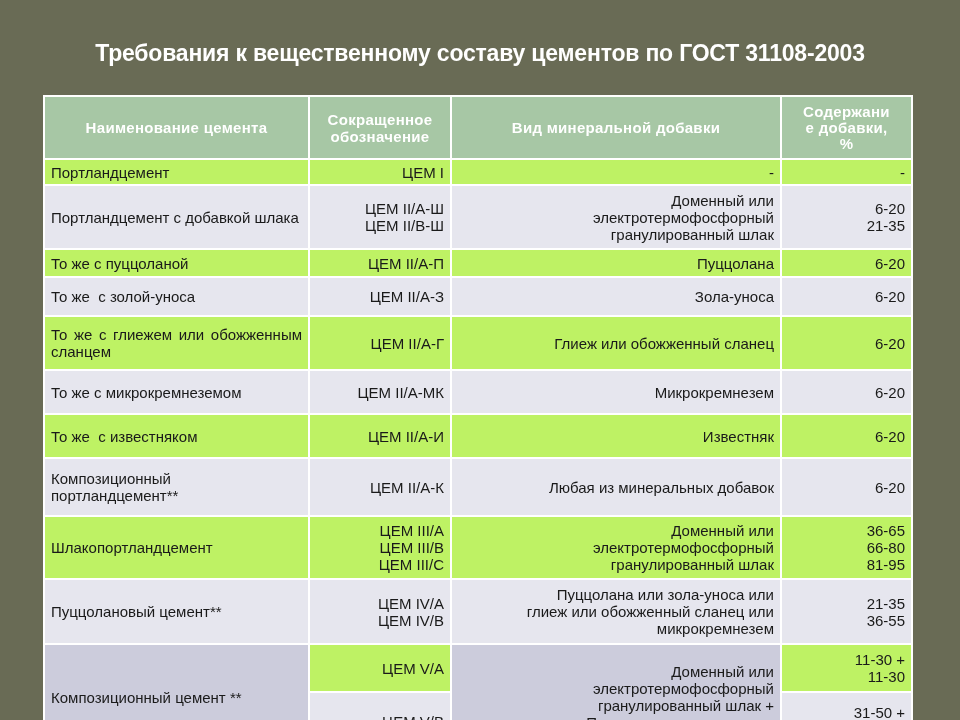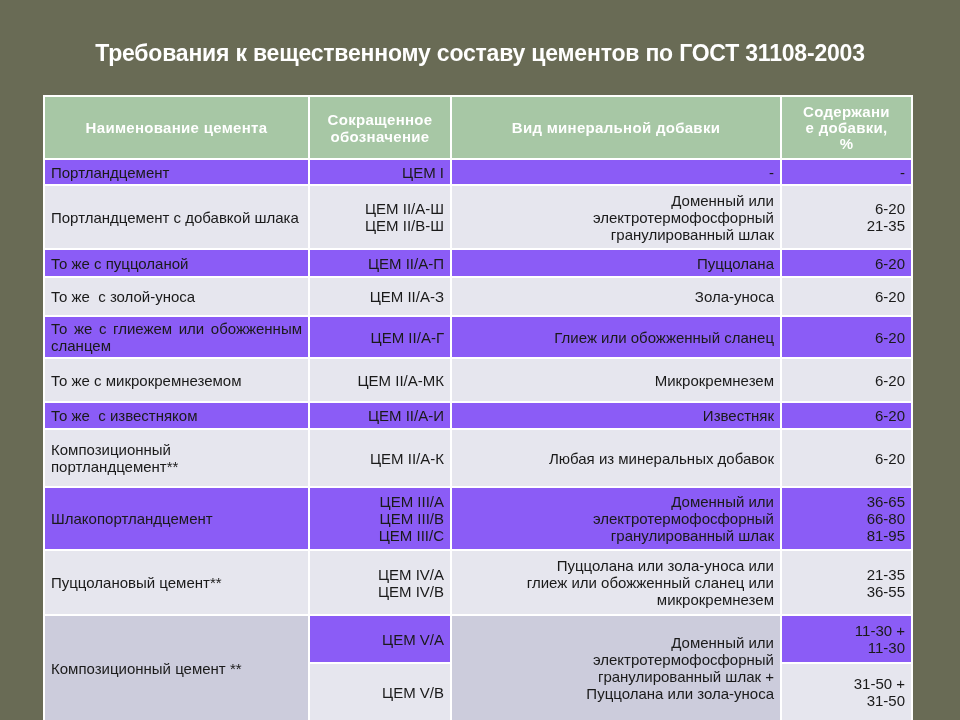--- a/index.html
+++ b/index.html
@@ -21,21 +21,21 @@
   td, th {
     border: 2px solid #ffffff;
     font-size: 15px; color: #1a1a1a;
     padding: 0 6px; line-height: 17px;
     vertical-align: middle;
   }
   th {
     background: #a7c7a5; color: #ffffff; font-weight: bold; font-size: 15px;
     letter-spacing: 0.3px;
   }
-  .dark td { background: #8b5cf6; }
+  .dark td { background: #bef264; }
   .light td { background: #e6e6ee; }
   td.c { text-align: right; }
   td.name { text-align: left; }
   td.just { text-align: justify; text-align-last: left; }
   .ml { white-space: pre-line; }
 </style>
 </head>
 <body>
 
 <div class="title">Требования к вещественному составу цементов по ГОСТ 31108-2003</div>
@@ -78,33 +78,33 @@
     <td class="c">ЦЕМ II/А-П</td>
     <td class="c">Пуццолана</td>
     <td class="c">6-20</td>
   </tr>
   <tr class="light" style="height:39px">
     <td class="name" style="white-space:pre">То же  с золой-уноса</td>
     <td class="c">ЦЕМ II/А-З</td>
     <td class="c">Зола-уноса</td>
     <td class="c">6-20</td>
   </tr>
-  <tr class="dark" style="height:42px">
+  <tr class="dark" style="height:54px">
     <td class="just">То же с глиежем или обожженным сланцем</td>
     <td class="c">ЦЕМ II/А-Г</td>
     <td class="c">Глиеж или обожженный сланец</td>
     <td class="c">6-20</td>
   </tr>
   <tr class="light" style="height:44px">
     <td class="name">То же с микрокремнеземом</td>
     <td class="c">ЦЕМ II/А-МК</td>
     <td class="c">Микрокремнезем</td>
     <td class="c">6-20</td>
   </tr>
-  <tr class="dark" style="height:27px">
+  <tr class="dark" style="height:44px">
     <td class="name" style="white-space:pre">То же  с известняком</td>
     <td class="c">ЦЕМ II/А-И</td>
     <td class="c">Известняк</td>
     <td class="c">6-20</td>
   </tr>
   <tr class="light" style="height:58px">
     <td class="name ml">Композиционный
 портландцемент**</td>
     <td class="c">ЦЕМ II/А-К</td>
     <td class="c">Любая из минеральных добавок</td>

